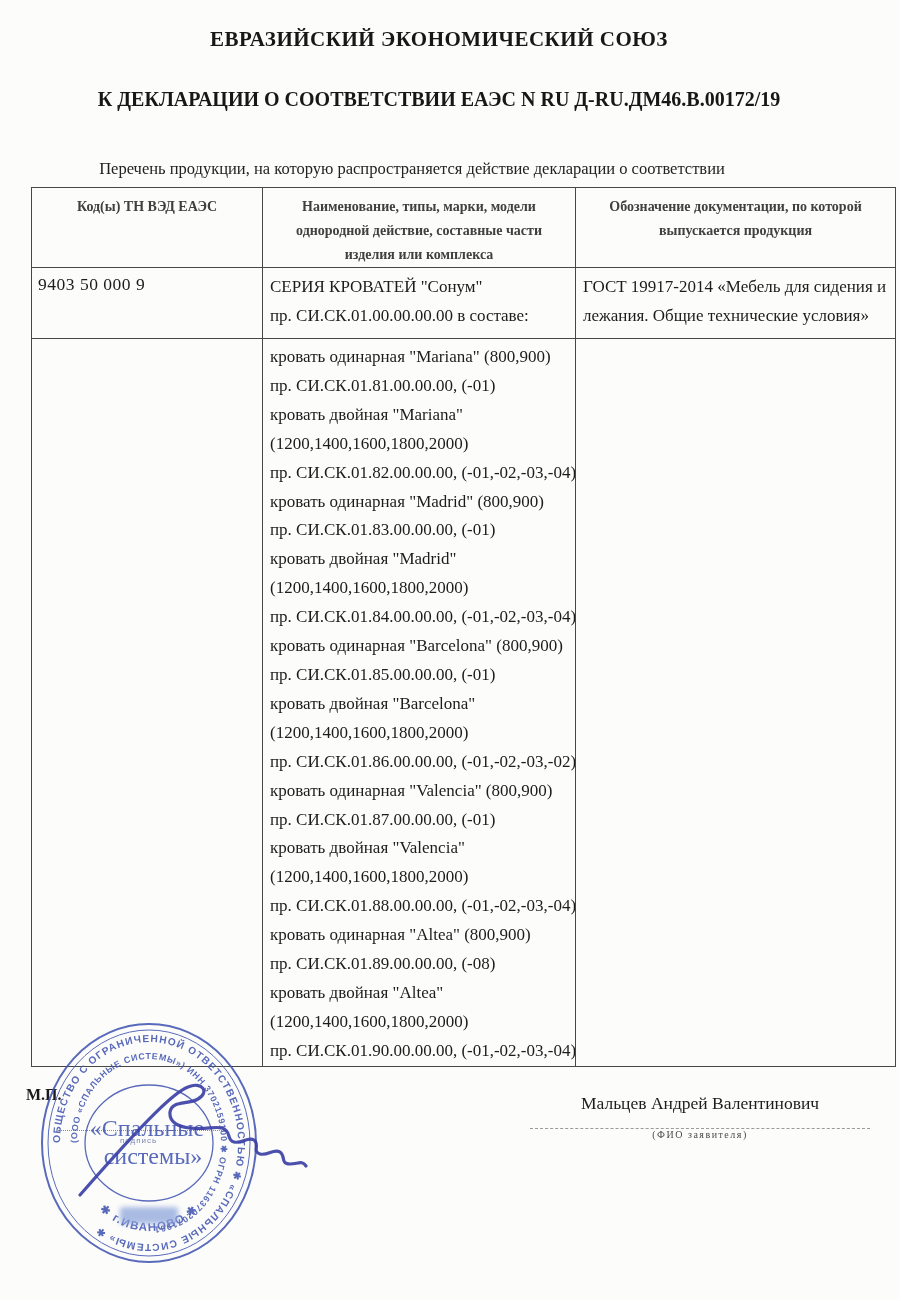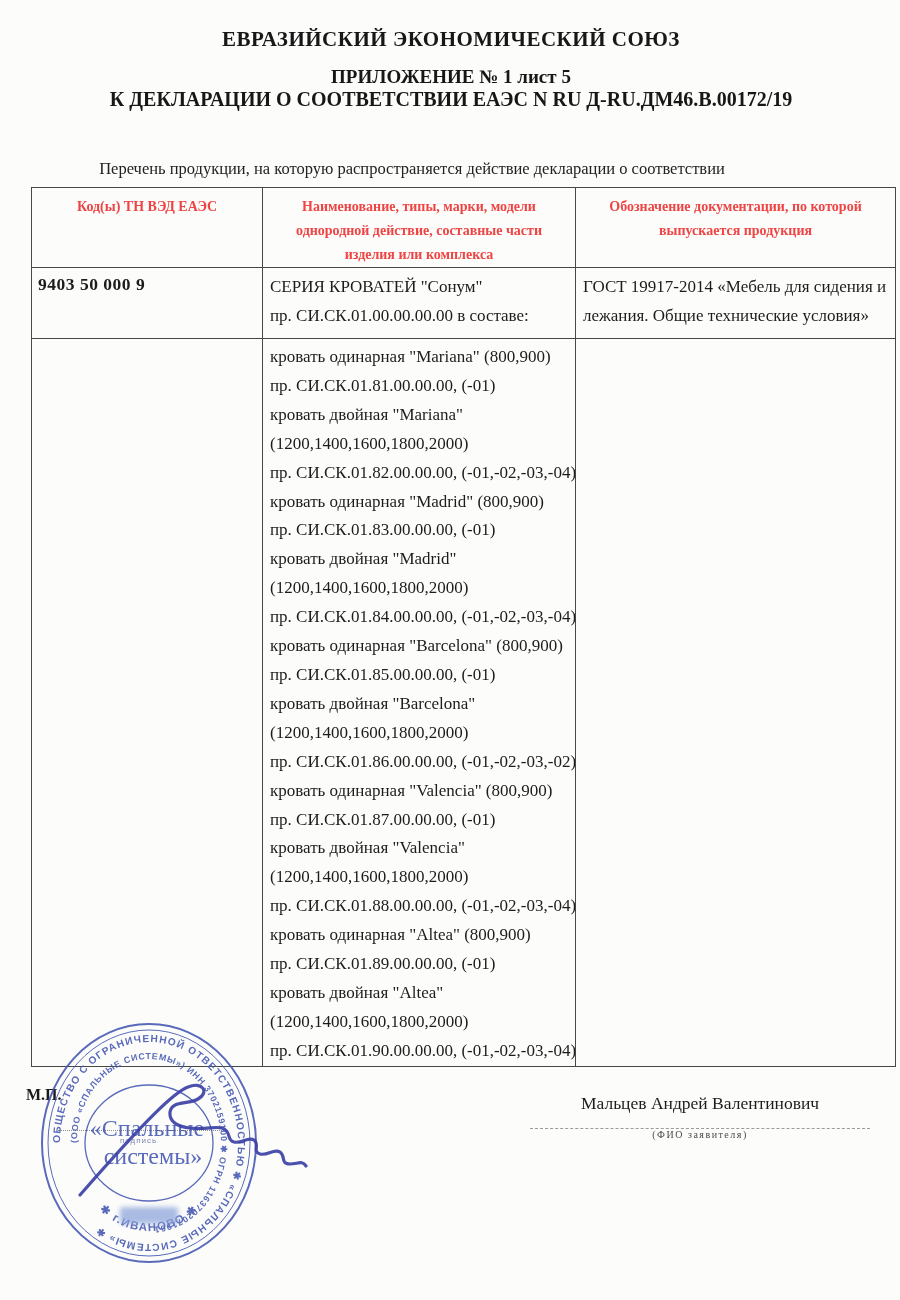--- a/index.html
+++ b/index.html
@@ -2,39 +2,39 @@
 <html><head>
 <meta charset="utf-8">
 <style>
   html,body{margin:0;padding:0;}
   body{background:#e8e8e6;font-family:"Liberation Serif","DejaVu Serif",serif;}
   .page{
     position:relative;width:900px;height:1300px;margin:0 auto;
     background:#fcfcfa;overflow:hidden;color:#1c1c1c;
   }
   
-  .title{position:absolute;left:0;width:878px;text-align:center;font-weight:bold;color:#171717;padding-left:12px;}
+  .title{position:absolute;left:0;width:878px;text-align:center;font-weight:bold;color:#171717;}
   .title-1{top:27px;font-size:21px;letter-spacing:.5px;}
   .title-2{top:66px;font-size:19px;}
   .title-3{top:88px;font-size:20px;}
   .caption{position:absolute;left:0;top:159px;width:824px;text-align:center;font-size:16.5px;color:#222;}
   
   table.products{
     position:absolute;left:31px;top:187px;width:864px;
     border-collapse:collapse;table-layout:fixed;
   }
   table.products td,table.products th{
     border:1.6px solid #474744;vertical-align:top;overflow:hidden;
   }
-  th.hdr{font-weight:bold;font-size:14px;line-height:24px;text-align:center;padding:7px 14px 0 14px;color:#ef4444;}
+  th.hdr{font-weight:bold;font-size:14px;line-height:24px;text-align:center;padding:7px 14px 0 14px;color:#404040;}
   .c1{width:231px;} .c2{width:313px;} .c3{width:320px;}
   .row-main{height:71px;} .row-head{height:74px;} .row-list{height:724px;}
   td.cell{font-size:17px;padding:4px 6px 0 7px;}
   td.cell .line{line-height:29px;white-space:nowrap;}
-  td.code-cell{font-size:17.5px;padding:6px 4px 0 6px;letter-spacing:.5px;font-weight:bold;}
+  td.code-cell{font-size:17.5px;padding:6px 4px 0 6px;letter-spacing:.5px;}
   td.list-cell .line{line-height:28.9px;}
   
   .mp{position:absolute;left:26px;top:1086px;font-size:16px;font-weight:bold;color:#1a1a1a;z-index:1;}
   .sig-dotline{position:absolute;left:58px;top:1130px;width:168px;border-top:1.5px dotted #8b8b88;z-index:1;}
   .podpis{position:absolute;left:120px;top:1136px;font-size:8px;color:#7c86b5;letter-spacing:1px;z-index:2;font-family:"Liberation Sans",sans-serif;}
   .name-block{position:absolute;left:530px;top:1093px;width:340px;text-align:center;}
   .applicant-name{font-size:17.5px;color:#1d1d1d;}
   .fio-line{margin-top:14px;border-top:1.2px dashed #9a9a96;height:0;}
   .fio-caption{margin-top:0;font-size:10px;color:#4a4a48;letter-spacing:1.5px;}
   
@@ -44,21 +44,20 @@
     background:#8fa6dc;filter:blur(2.5px);opacity:.75;z-index:4;border-radius:2px;
   }
   .signature{position:absolute;left:55px;top:1050px;width:270px;height:170px;z-index:5;}
 </style>
 </head>
 <body>
 
 <div class="page">
 
   <div class="title title-1">ЕВРАЗИЙСКИЙ ЭКОНОМИЧЕСКИЙ СОЮЗ</div>
-  <div class="title title-2">ПРИЛОЖЕНИЕ № 1 лист 5</div>
   <div class="title title-3">К ДЕКЛАРАЦИИ О СООТВЕТСТВИИ ЕАЭС N RU Д-RU.ДМ46.В.00172/19</div>
   <div class="caption">Перечень продукции, на которую распространяется действие декларации о соответствии</div>
 
   <table class="products">
     <colgroup>
         <col class="c1">
         <col class="c2">
         <col class="c3">
       </colgroup>
     <tbody>
@@ -95,21 +94,21 @@
             <div class="line">пр. СИ.СК.01.85.00.00.00, (-01)</div>
             <div class="line">кровать двойная "Barcelona"</div>
             <div class="line">(1200,1400,1600,1800,2000)</div>
             <div class="line">пр. СИ.СК.01.86.00.00.00, (-01,-02,-03,-02)</div>
             <div class="line">кровать одинарная "Valencia" (800,900)</div>
             <div class="line">пр. СИ.СК.01.87.00.00.00, (-01)</div>
             <div class="line">кровать двойная "Valencia"</div>
             <div class="line">(1200,1400,1600,1800,2000)</div>
             <div class="line">пр. СИ.СК.01.88.00.00.00, (-01,-02,-03,-04)</div>
             <div class="line">кровать одинарная "Altea" (800,900)</div>
-            <div class="line">пр. СИ.СК.01.89.00.00.00, (-01)</div>
+            <div class="line">пр. СИ.СК.01.89.00.00.00, (-08)</div>
             <div class="line">кровать двойная "Altea"</div>
             <div class="line">(1200,1400,1600,1800,2000)</div>
             <div class="line">пр. СИ.СК.01.90.00.00.00, (-01,-02,-03,-04)</div>
           </td>
       <td></td>
     </tr>
   </tbody>
     </table>
 
   <div class="mp">М.П.</div>

